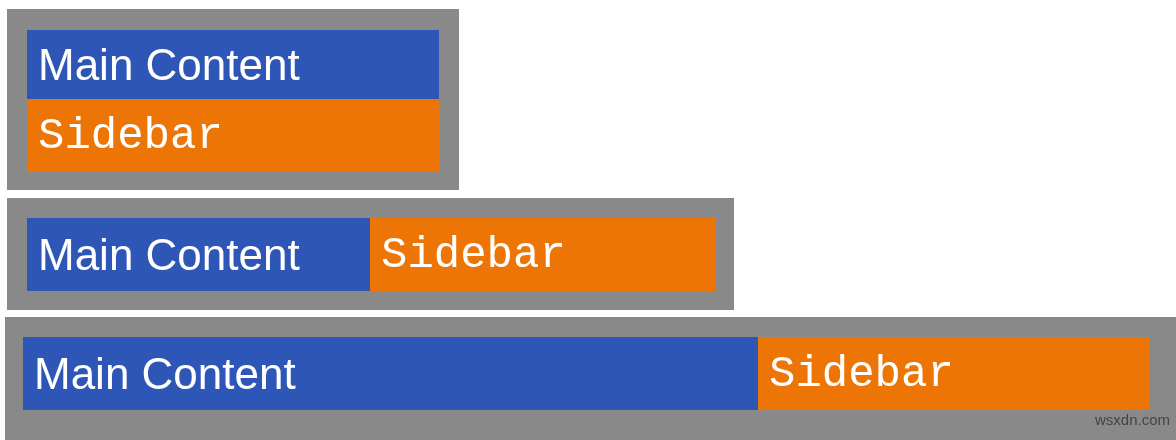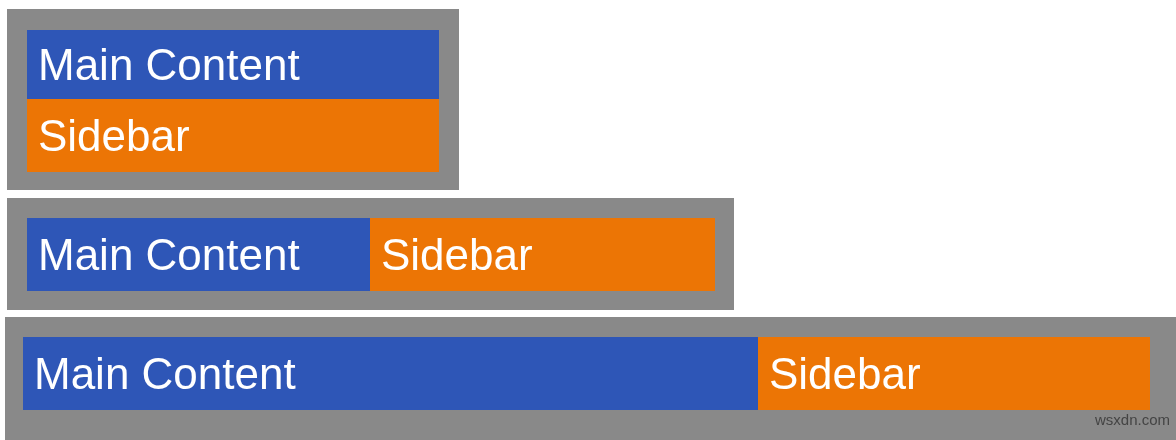--- a/index.html
+++ b/index.html
@@ -25,21 +25,21 @@
   .region {
     position: absolute;
     display: flex;
     align-items: center;
     box-sizing: border-box;
     padding-left: 11px;
     overflow: hidden;
     text-align: right;
   }
   .region.main    { background: var(--color-main, #2e56b7); }
-  .region.sidebar { background: var(--color-sidebar, #ec7505); }
+  .region.sidebar { background: var(--color-sidebar, #ec7505); font-family: Liberation Mono, monospace; }
 
   .region-label {
     color: var(--color-label_text, #ffffff);
     font-size: 44px;
     line-height: 1;
     white-space: nowrap;
     letter-spacing: 0;
   }
 
   

